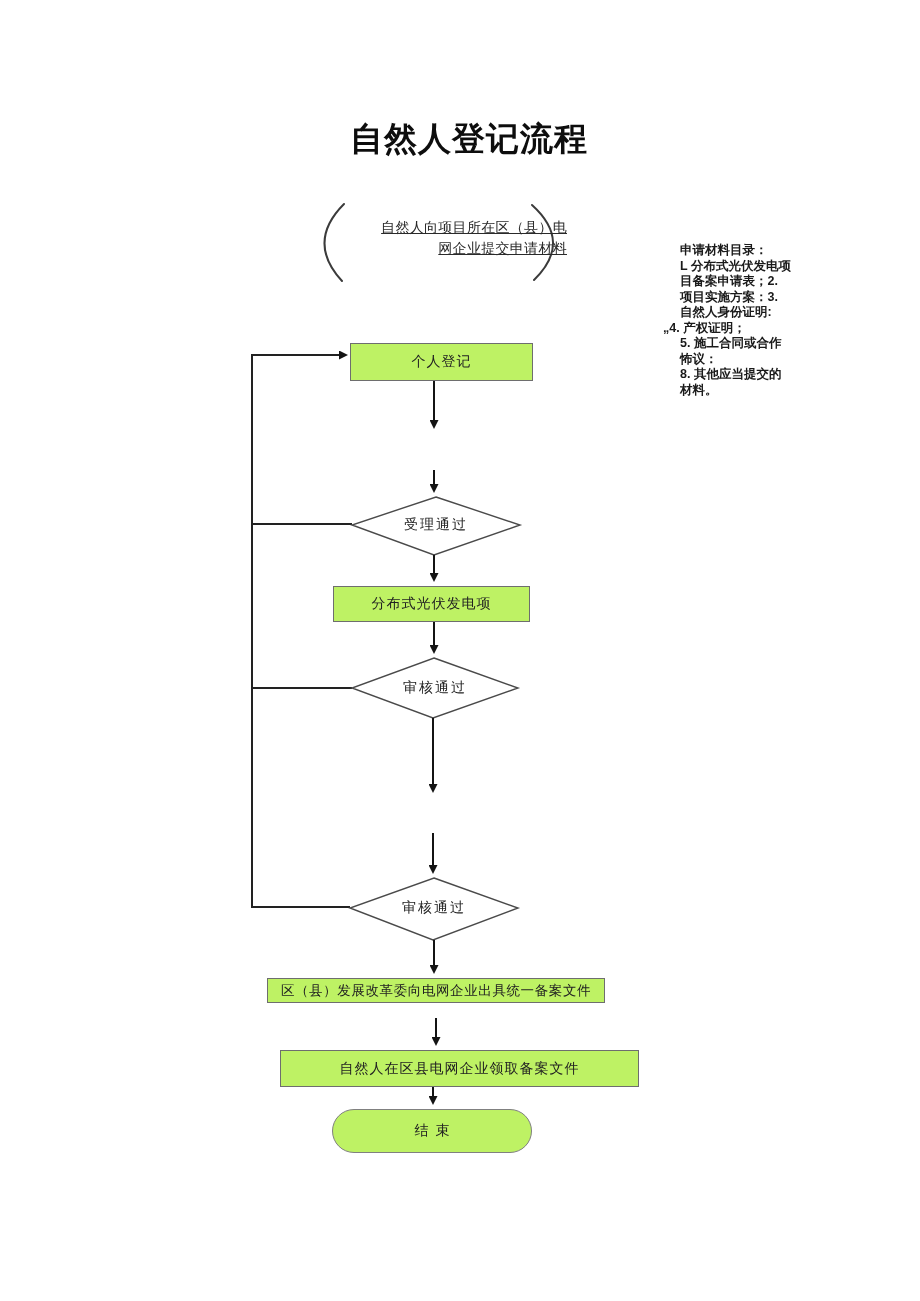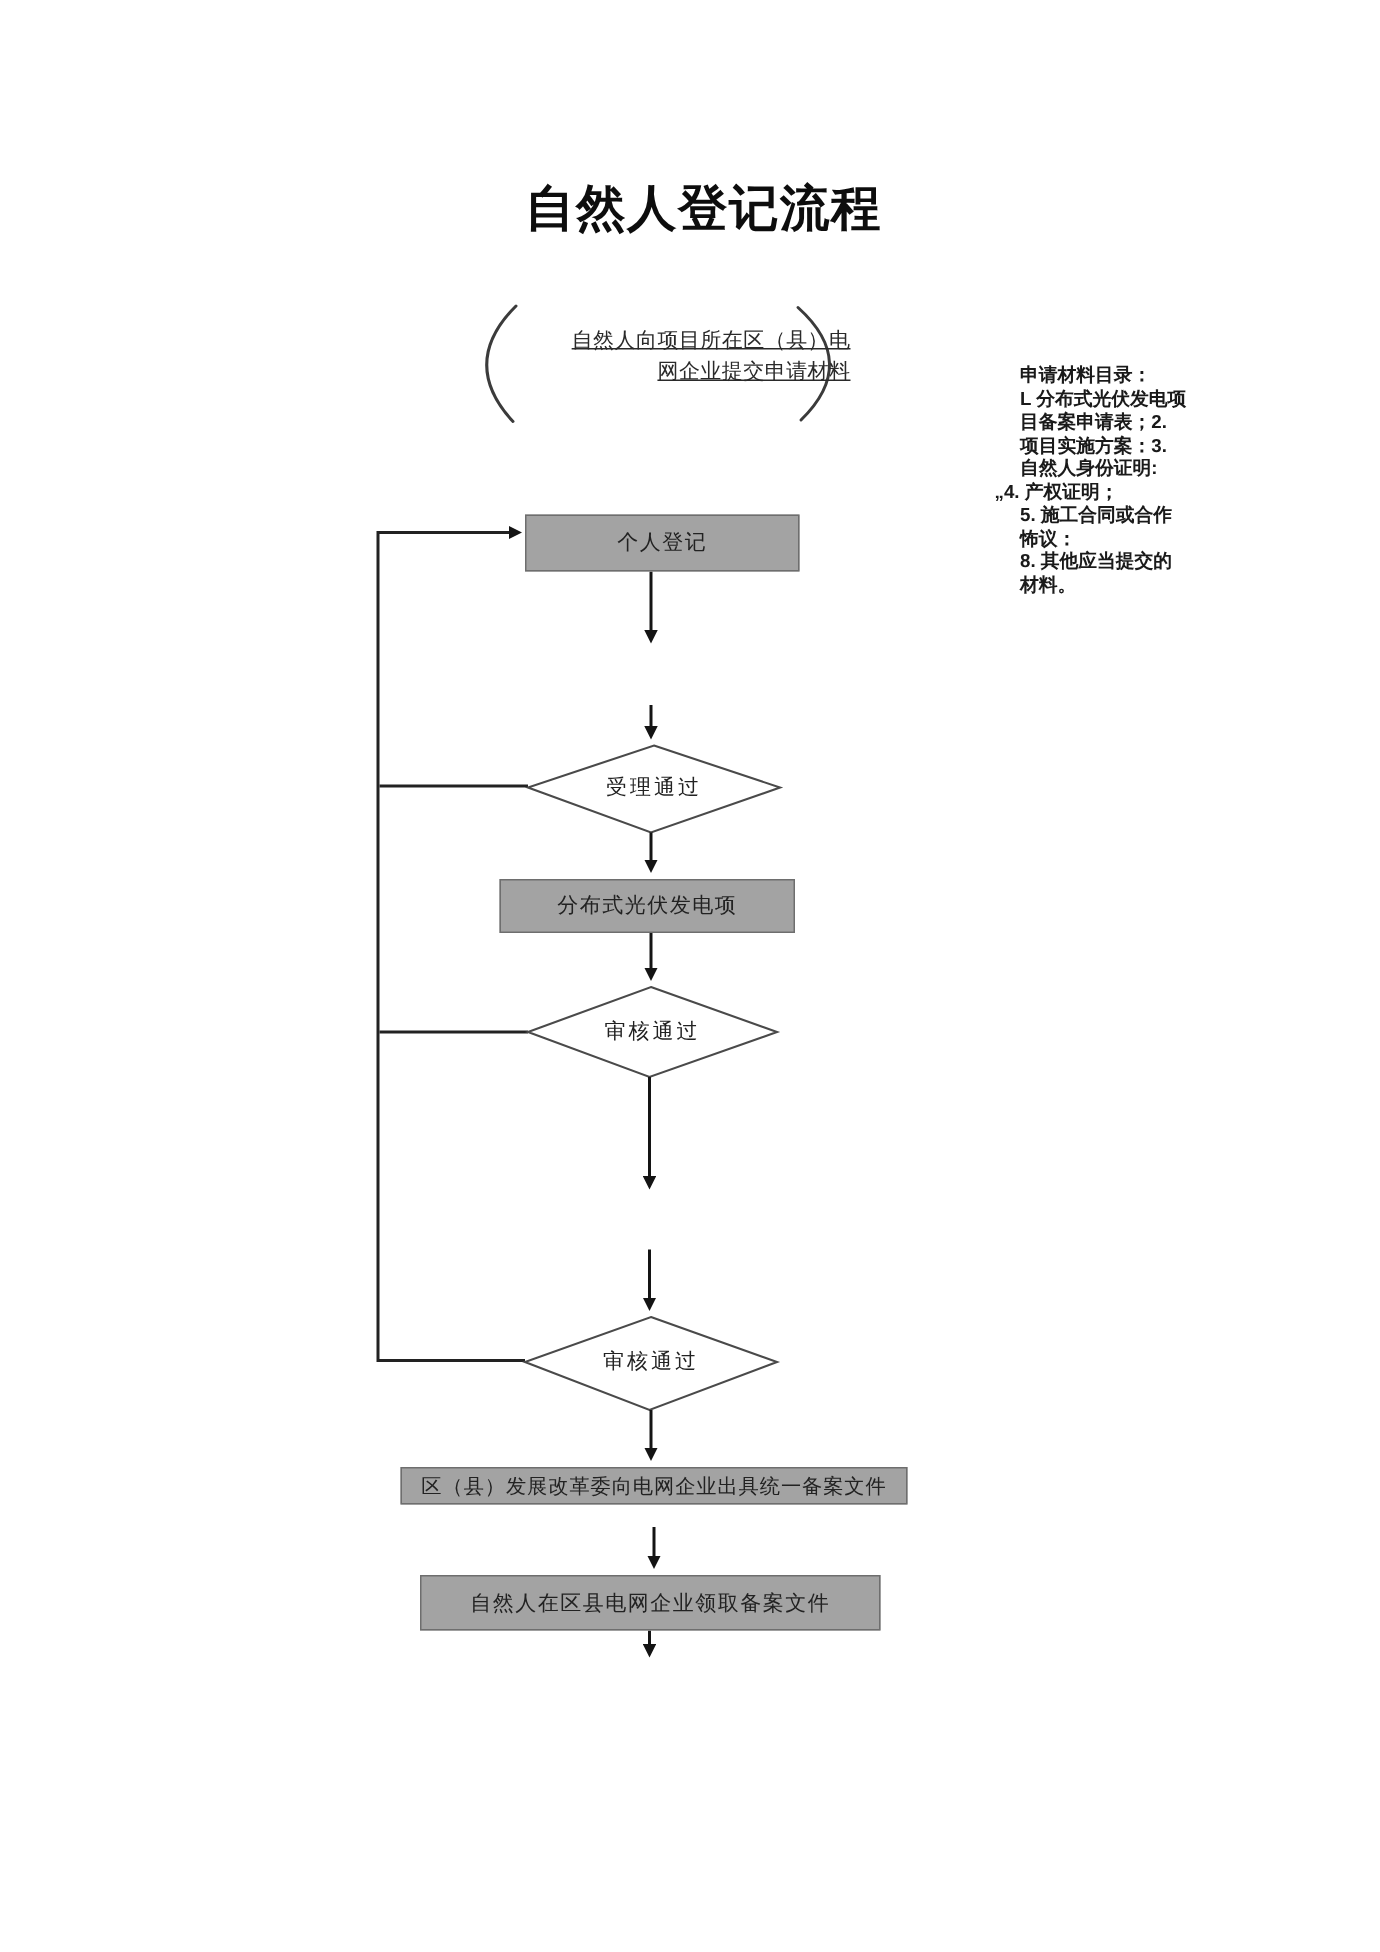--- a/index.html
+++ b/index.html
@@ -20,21 +20,21 @@
     letter-spacing:1px;
     color:#0d0d0d;
     font-family:"Liberation Sans", sans-serif;
   }
   svg.layer{position:absolute;left:0;top:0;z-index:1;}
   .node{
     position:absolute;
     z-index:2;
     box-sizing:border-box;
     border:1px solid #6e6e6e;
-    background:#a3a3a3;
+    background:#bef264;
     display:flex;align-items:center;justify-content:center;
     font-family:"Liberation Serif", serif;
     font-size:14px;
     letter-spacing:1px;
     color:#222222;
     text-align:center;
     white-space:nowrap;
   }
   .node.wide{font-size:13.5px;letter-spacing:0.6px;}
   .node.stadium{
@@ -140,16 +140,17 @@
 
   <div class="node" style="left:333px;top:586px;width:197px;height:36px;">分布式光伏发电项</div>
 
   <div class="dlabel" style="left:375px;top:679px;width:120px;">审核通过</div>
 
 
   <div class="dlabel" style="left:374px;top:899px;width:120px;">审核通过</div>
 
   <div class="node wide" style="left:267px;top:978px;width:338px;height:25px;">区（县）发展改革委向电网企业出具统一备案文件</div>
 
-  <div class="node" style="left:280px;top:1050px;width:307px;height:37px;">自然人在区县电网企业领取备案文件</div>
+  <div class="node" style="left:280px;top:1050px;width:359px;height:37px;">自然人在区县电网企业领取备案文件</div>
 
+  <div class="node stadium" style="left:332px;top:1109px;width:200px;height:44px;">结束</div>
 
 </div>
 
 </body></html>

